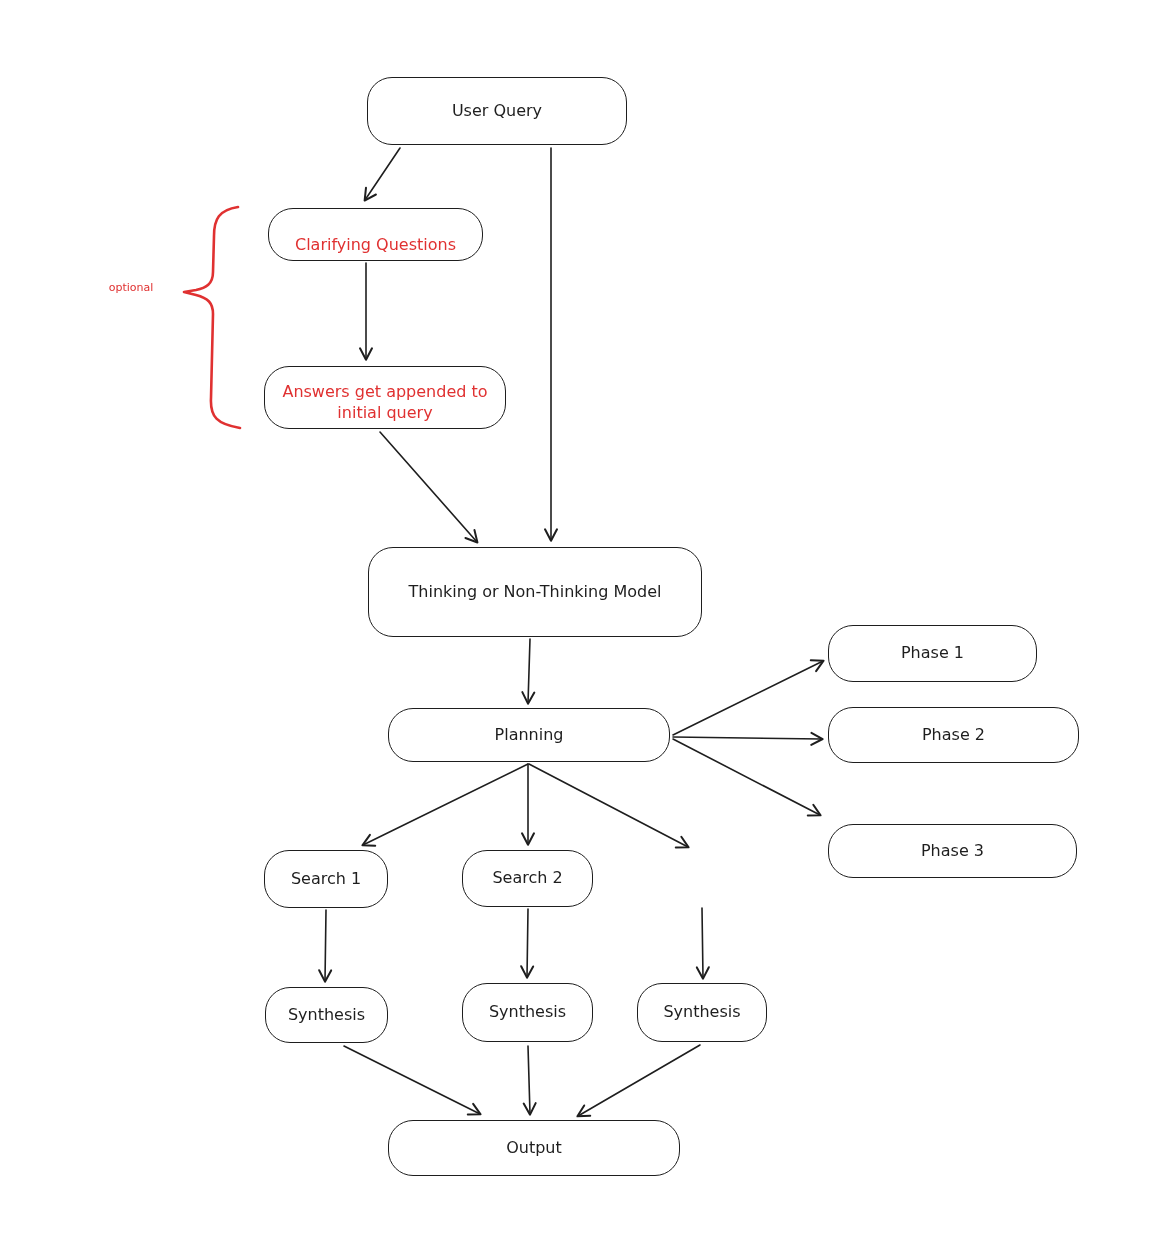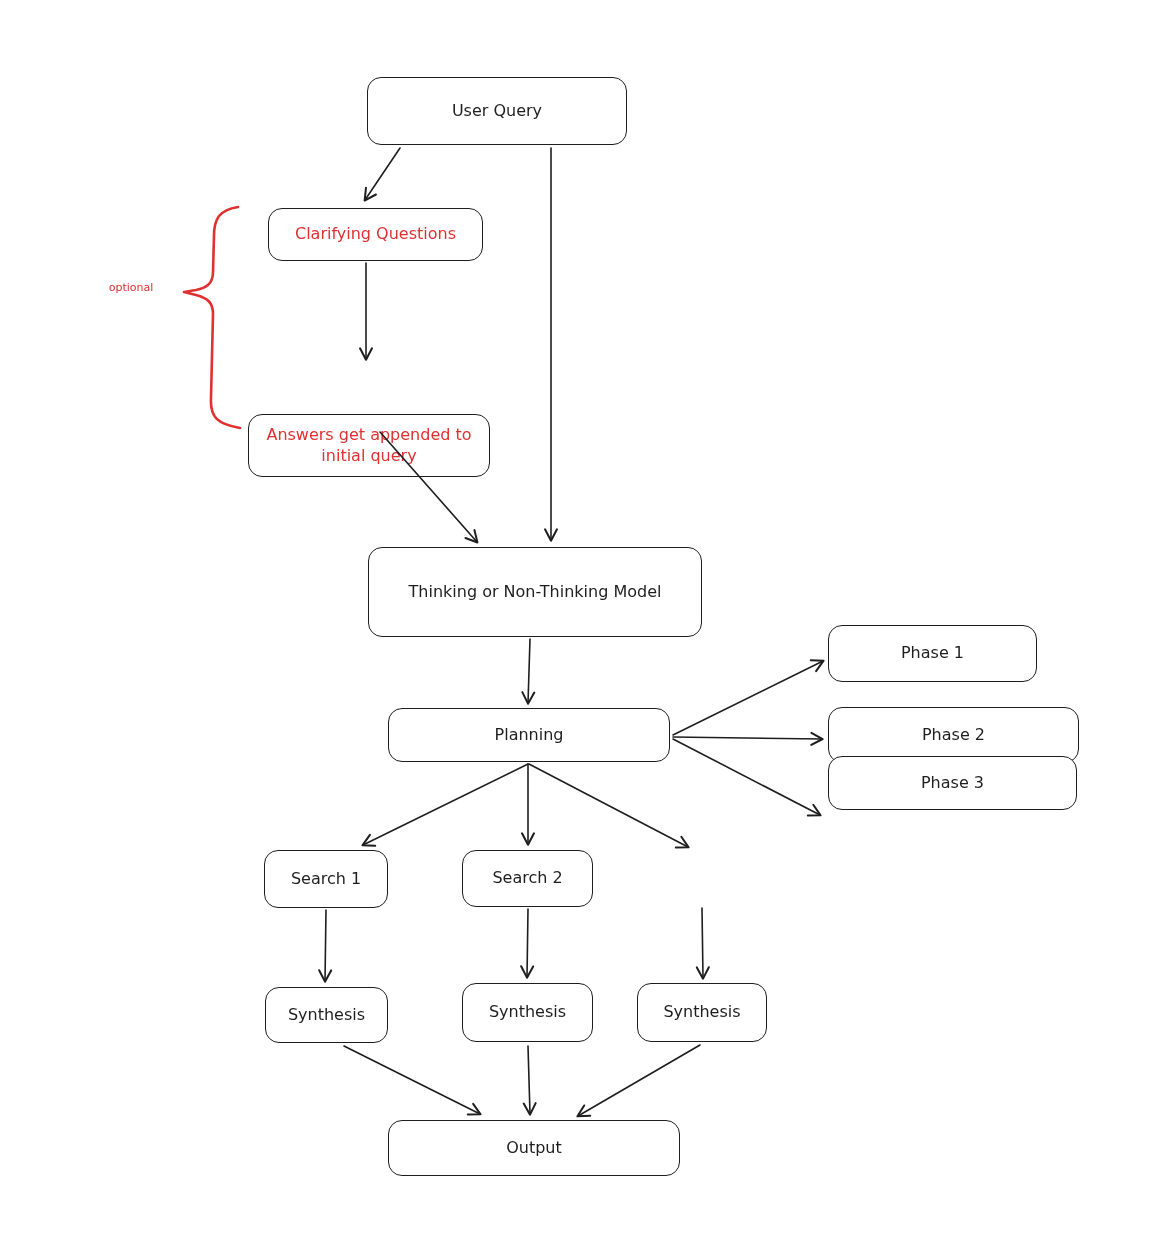--- a/index.html
+++ b/index.html
@@ -21,52 +21,53 @@
     top: 0;
     width: 1156px;
     height: 1244px;
     pointer-events: none;
     z-index: 2;
   }
   .node {
     position: absolute;
     box-sizing: border-box;
     border: 1.6px solid #1e1e1e;
-    border-radius: 14px;
+    border-radius: 25px;
     background: #ffffff;
     display: flex;
     align-items: center;
     justify-content: center;
     text-align: center;
     color: #1e1e1e;
     font-size: 16px;
     line-height: 1.3;
     padding: 4px 12px;
     z-index: 1;
   }
   .node.red-text {
     color: #e03131;
+    align-items: flex-end;
   }
   .annotation-label {
     position: absolute;
     color: #e03131;
     font-size: 11px;
     z-index: 1;
     text-align: center;
   }
 
   
   .n-user-query   { left: 367px; top:  77px; width: 260px; height: 68px; }
   .n-clarifying   { left: 268px; top: 208px; width: 215px; height: 53px; }
-  .n-answers      { left: 248px; top: 366px; width: 242px; height: 63px; margin-top: 48px; }
+  .n-answers      { left: 264px; top: 366px; width: 242px; height: 63px; }
   .n-thinking     { left: 368px; top: 547px; width: 334px; height: 90px; }
   .n-planning     { left: 388px; top: 708px; width: 282px; height: 54px; }
   .n-phase1       { left: 828px; top: 625px; width: 209px; height: 57px; }
   .n-phase2       { left: 828px; top: 707px; width: 251px; height: 56px; }
-  .n-phase3       { left: 828px; top: 756px; width: 249px; height: 54px; }
+  .n-phase3       { left: 828px; top: 824px; width: 249px; height: 54px; }
   .n-search1      { left: 264px; top: 850px; width: 124px; height: 58px; }
   .n-search2      { left: 462px; top: 850px; width: 131px; height: 57px; }
   .n-searchn      { left: 617px; top: 850px; width: 121px; height: 56px; }
   .n-synthesis1   { left: 265px; top: 987px; width: 123px; height: 56px; }
   .n-synthesis2   { left: 462px; top: 983px; width: 131px; height: 59px; }
   .n-synthesis3   { left: 637px; top: 983px; width: 130px; height: 59px; }
   .n-output       { left: 388px; top: 1120px; width: 292px; height: 56px; }
   .a-optional     { left:  99px; top: 281px; width:  64px; }
 </style>
 </head>

